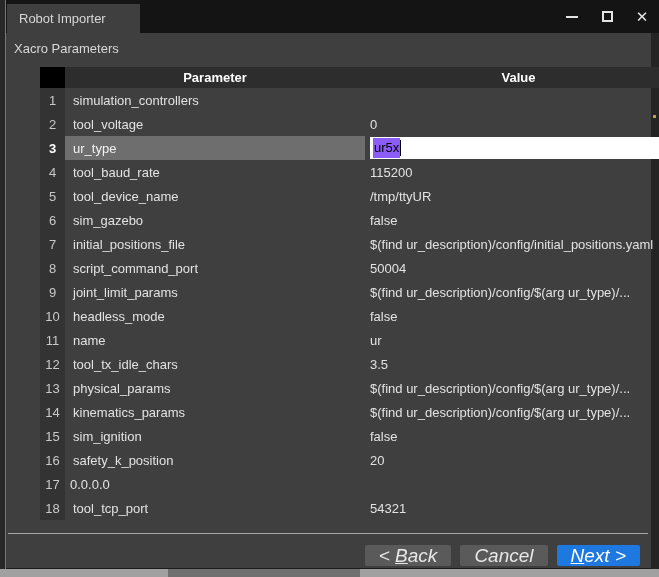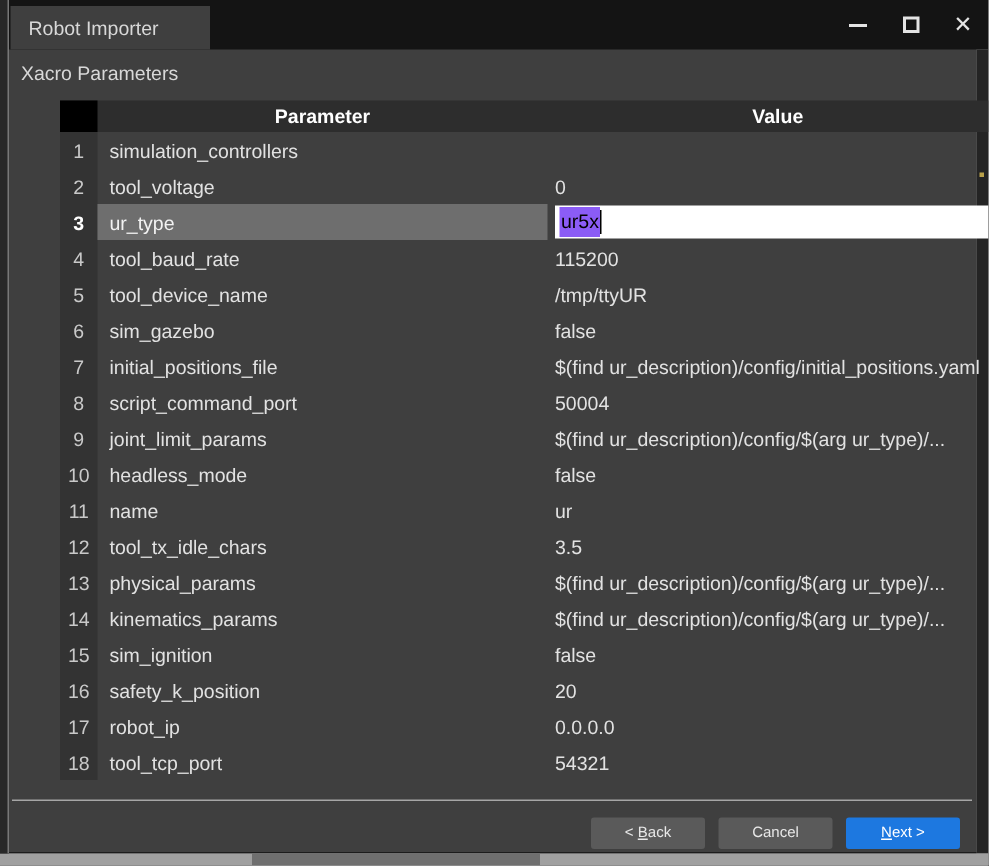--- a/index.html
+++ b/index.html
@@ -40,21 +40,21 @@
   .caret{width:1px;height:16px;background:#000;}
 
   
   .vscroll{position:absolute;right:0;top:0;width:11px;height:463px;background:#474747;}
   .vthumb{position:absolute;left:1px;top:5px;width:9px;height:452px;background:#8f8f8f;}
 
   
   .separator{position:absolute;left:8px;top:533px;width:640px;height:1px;background:#a6a6a6;z-index:2;}
   .btn-row{position:absolute;right:11px;top:545px;display:flex;gap:9px;z-index:2;}
   .btn{height:21px;min-width:76px;padding:0 14px;border:none;border-radius:2px;background:#5a5a5a;color:#e8e8e8;
-       font-size:10px;line-height:21px;text-align:center;cursor:default;}
+       font-size:19px;line-height:21px;text-align:center;cursor:default;font-style:italic;}
   .btn.primary{background:#1d78e0;color:#fff;}
   .btn u{text-decoration:underline;}
 
   
   .right-strip{position:absolute;left:651px;top:33px;width:8px;height:536px;background:#242424;}
   .right-strip .speck1{position:absolute;left:2px;top:82px;width:3px;height:3px;background:#b9a14a;}
   .right-strip .speck2{position:absolute;left:2px;top:120px;width:3px;height:2px;background:#9a9a9a;}
   .bottom-strip{position:absolute;left:0;top:569px;width:659px;height:8px;background:#a0a0a0;}
   .bottom-strip .dark-seg{position:absolute;left:168px;top:0;width:192px;height:8px;background:#6f6f6f;}
 </style>
@@ -172,21 +172,20 @@
             <div class="cell-param">sim_ignition</div>
             <div class="cell-value">false</div>
           </div>
           <div class="trow">
             <div class="cell-num">16</div>
             <div class="cell-param">safety_k_position</div>
             <div class="cell-value">20</div>
           </div>
           <div class="trow">
             <div class="cell-num">17</div>
-            <div class="cell-param">robot_ip</div>
             <div class="cell-value">0.0.0.0</div>
           </div>
           <div class="trow">
             <div class="cell-num">18</div>
             <div class="cell-param">tool_tcp_port</div>
             <div class="cell-value">54321</div>
           </div>
         </div>
       <div class="vscroll">
         <div class="vthumb"></div>

